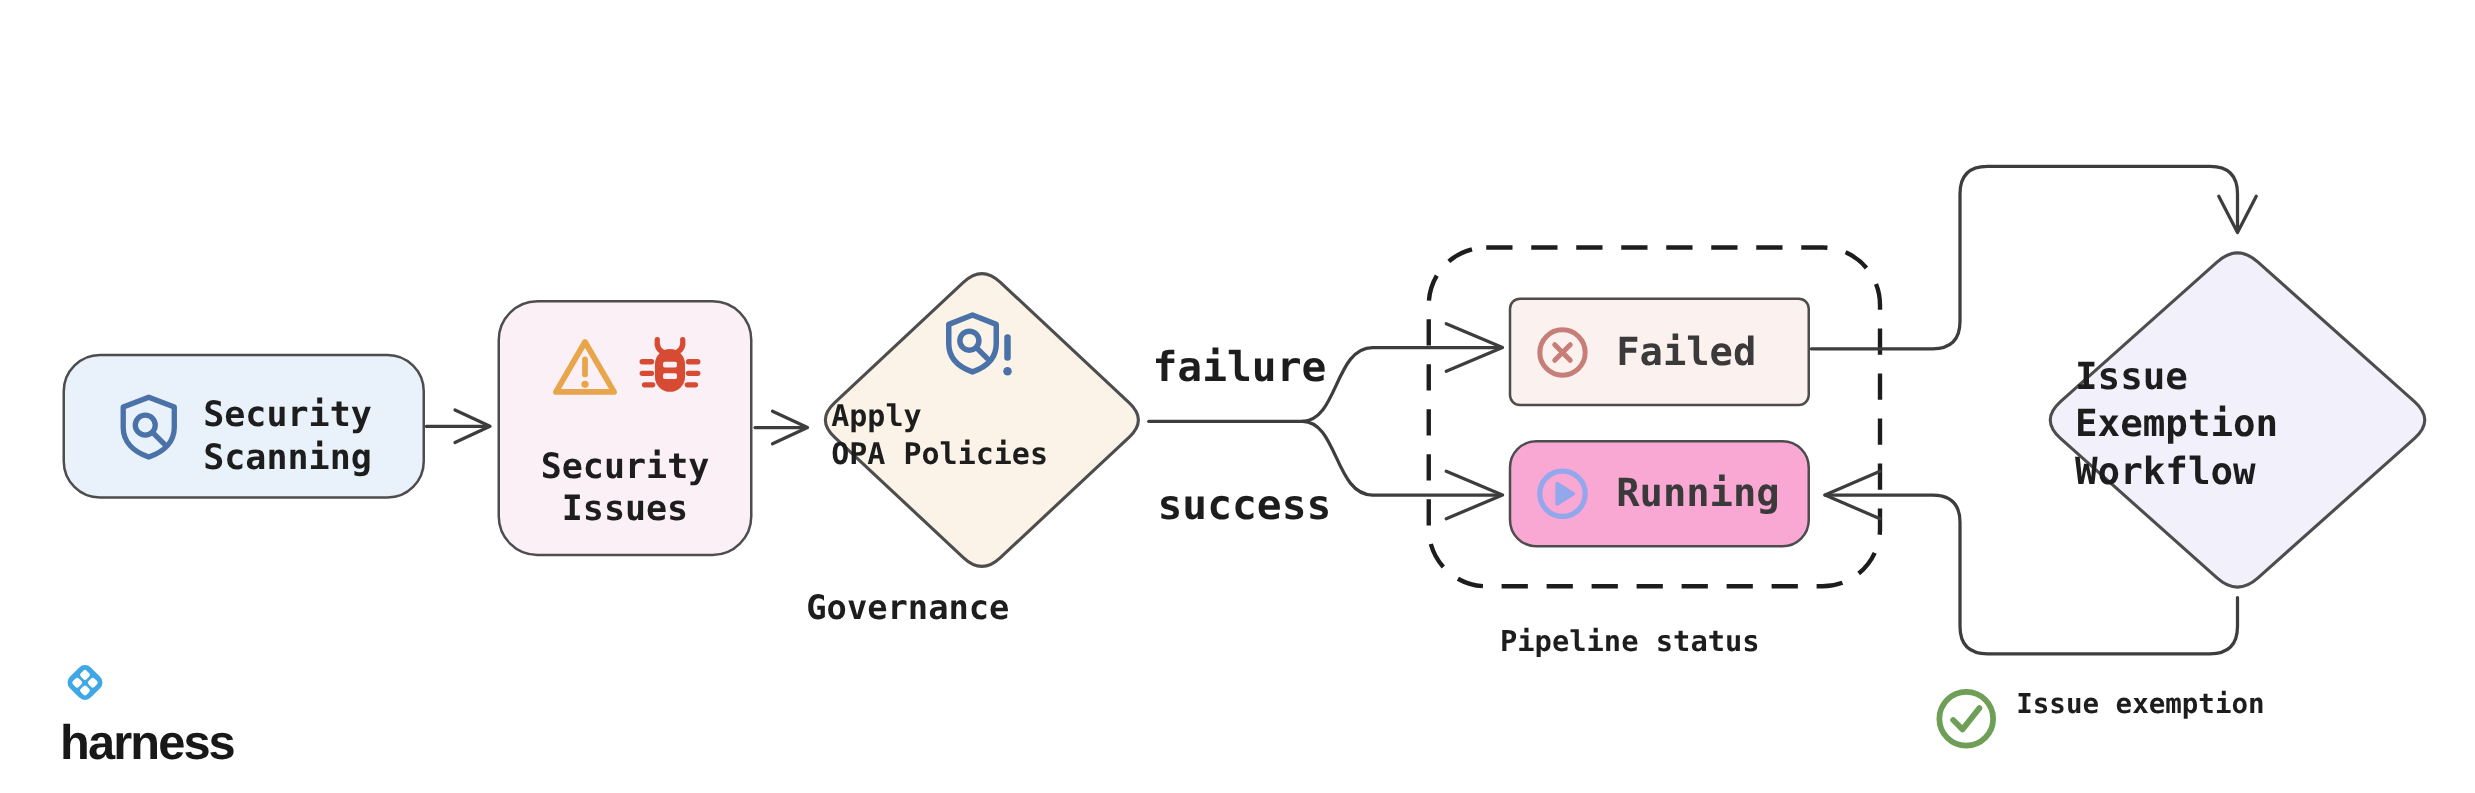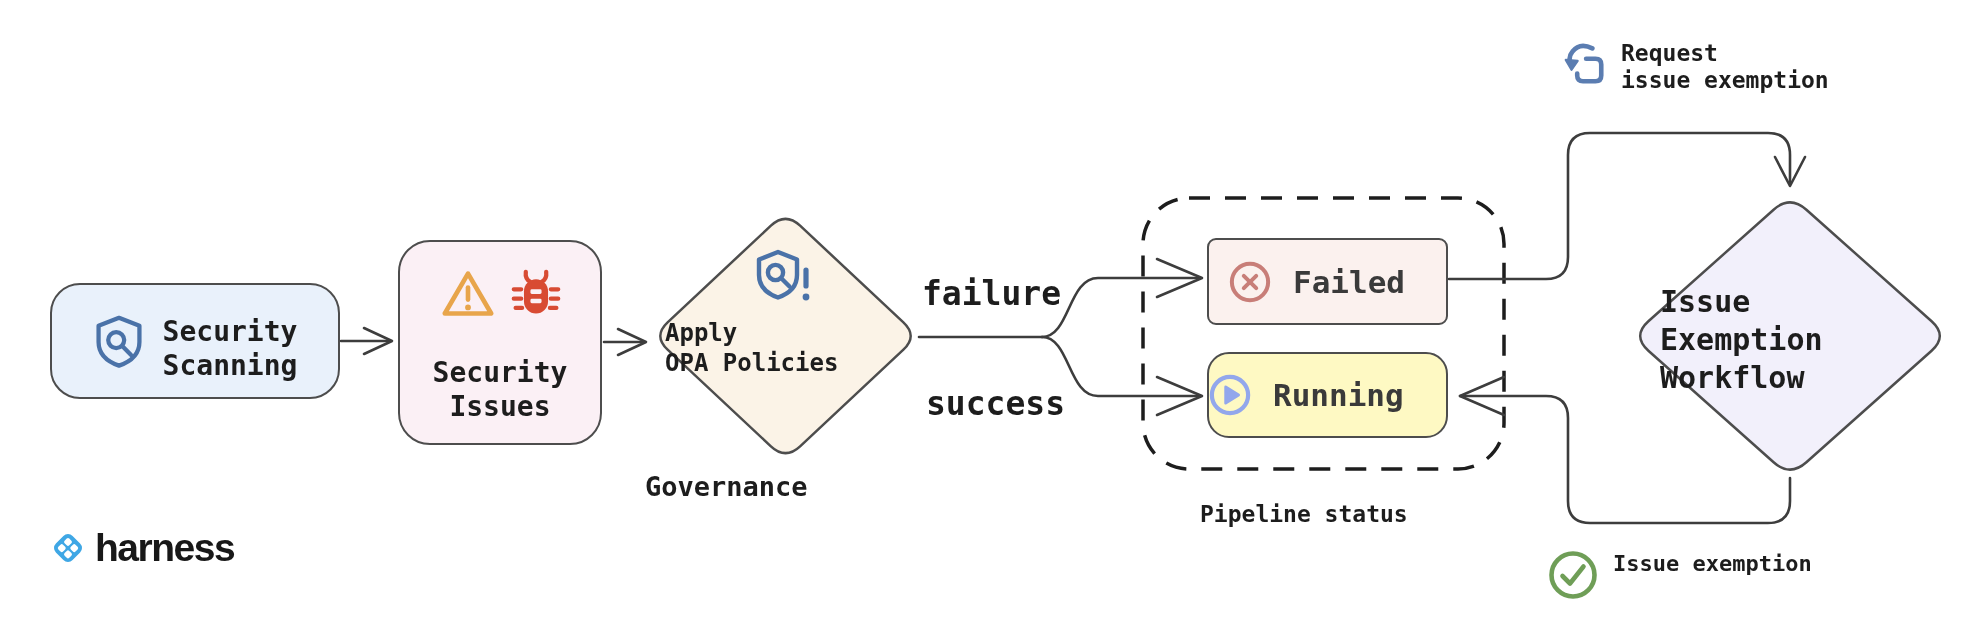--- a/index.html
+++ b/index.html
@@ -34,31 +34,31 @@
   #governance-label { left:645px; top:471px; width:281px; font-size:27px; }
   .edge-label { position:absolute; font-size:33px; font-weight:700; }
   #failure-label { left:922px; top:274px; }
   #success-label { left:926px; top:348px;margin-top:36px; }
   #box-failed {
     left:1207px; top:238px; width:241px; height:87px; border-radius:9px;
     background:#fbf1ee; justify-content:flex-start; padding-left:20px; gap:22px;
   }
   #box-running {
     left:1207px; top:352px; width:241px; height:86px; border-radius:22px;
-    background:#fef9c3; justify-content:flex-start; gap:22px;
+    background:#f9a8d4; justify-content:flex-start; padding-left:20px; gap:22px;
   }
   .status-text { font-size:31px; font-weight:600; color:#3a3a3a; }
   #pipeline-label { left:1200px; top:501px; width:255px; font-size:23px; }
   #d2-text { left:1660px; top:283px; width:260px; font-size:30px; line-height:38px; }
   .annotation { position:absolute; display:flex; align-items:flex-start; gap:14px; }
   #request-annotation { left:1561px; top:40px; }
   #request-annotation .lines { font-size:23px; line-height:27px; font-weight:600; padding-top:0px; }
   #approved-annotation { left:1547px; top:549px; }
   #approved-annotation .lines { font-size:22px; line-height:26px; font-weight:600; padding-top:2px; }
-  #harness-logo { position:absolute; left:48px; top:526px; display:flex; align-items:center; gap:7px; }
+  #harness-logo { position:absolute; left:48px; top:526px; display:flex; gap:7px;flex-direction:column; }
   #harness-wordmark {
     font-family:"Liberation Sans","DejaVu Sans",sans-serif; font-weight:bold;
     font-size:39px; color:#181818; letter-spacing:-1.5px;
   }
 </style>
 </head>
 <body>
 
 <div id="app">
 
@@ -158,31 +158,20 @@
   </div>
 
   <div class="d-label" id="pipeline-label">Pipeline status</div>
 
   <div class="d-label lines" id="d2-text">
     <span>Issue</span>
     <span>Exemption</span>
     <span>Workflow</span>
   </div>
 
-  <div class="annotation" id="request-annotation">
-    <svg width="46" height="46" viewBox="0 0 44 44">
-      <path d="M30 8 Q18 2 11 11 Q6 17 10 24" fill="none" stroke-width="4.4" stroke-linecap="round" stroke="#5b7db1"></path>
-      <path d="M4.5 19 L10 28.5 L16 20 Z" stroke-width="2" stroke-linejoin="round" stroke="#5b7db1" fill="#5b7db1"></path>
-      <path d="M24 18 H33 Q38.5 18 38.5 23.5 V34 Q38.5 39.5 33 39.5 H21 Q15.5 39.5 15.5 34 V32" fill="none" stroke-width="4.4" stroke-linecap="round" stroke="#5b7db1"></path>
-    </svg>
-    <div class="lines">
-      <span>Request</span>
-      <span>issue exemption</span>
-    </div>
-  </div>
 
   <div class="annotation" id="approved-annotation">
     <svg width="52" height="52" viewBox="0 0 52 52">
       <circle cx="26" cy="26" r="21.5" fill="none" stroke-width="4.6" stroke="#6f9e57"></circle>
       <path d="M15.5 27 L23 34.5 L36.5 17.5" fill="none" stroke-width="4.6" stroke-linecap="round" stroke-linejoin="round" stroke="#6f9e57"></path>
     </svg>
     <div class="lines">
       <span>Issue exemption</span>
     </div>
   </div>

